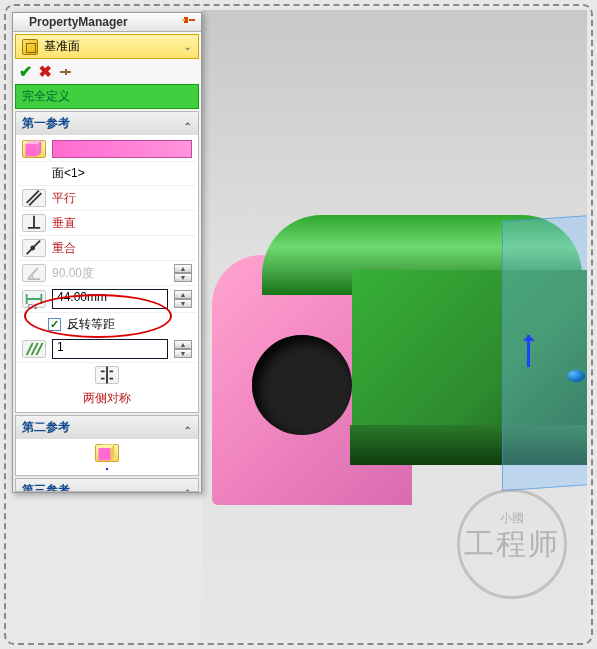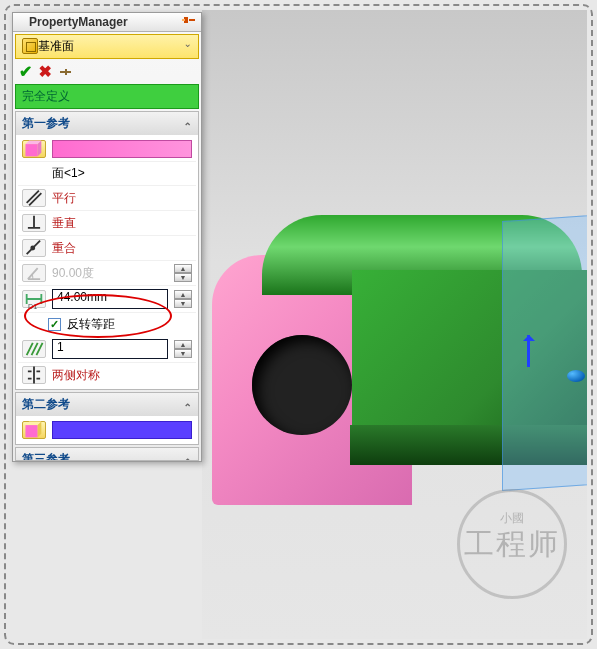--- a/index.html
+++ b/index.html
@@ -33,39 +33,39 @@
 .watermark { position: absolute; right: 20px; bottom: 40px; width: 110px; height: 110px; border: 3px solid rgba(140,140,140,0.4); border-radius: 50%; display: flex; align-items: center; justify-content: center; color: rgba(120,120,120,0.45); font-family: "SimSun", serif; }
 .watermark .wm-main { font-size: 30px; letter-spacing: 2px; text-align: center; }
 .watermark .wm-sub { font-size: 12px; position: absolute; top: 18px; }
 
 
 .panel { position: absolute; left: 12px; top: 12px; width: 190px; background: linear-gradient(to bottom, #f8f8f8, #eaeaea); border: 1px solid #9a9a9a; box-shadow: 2px 2px 6px rgba(0,0,0,0.3); }
 .pm-head { background: linear-gradient(to bottom, #fefefe, #e4e4e4); border-bottom: 1px solid #b0b0b0; padding: 2px 4px; display: flex; align-items: center; }
 .pm-head .t { font-weight: bold; color: #333; margin-left: 12px; }
 .pm-head .pin { margin-left: auto; width: 16px; height: 14px; }
 
-.feature-row { background: linear-gradient(to bottom, #fff2a8, #fde46c); border: 1px solid #cfa800; margin: 2px 2px 0; padding: 3px 6px; display: flex; align-items: flex-start; }
+.feature-row { background: linear-gradient(to bottom, #fff2a8, #fde46c); border: 1px solid #cfa800; margin: 2px 2px 0; padding: 3px 6px; display: flex; align-items: center; gap: 6px; }
 .feature-row .fico { width: 16px; height: 16px; background: linear-gradient(135deg,#ffe070,#e8b000); border: 1px solid #a07800; border-radius: 2px; position: relative; }
 .feature-row .fico::after { content:""; position:absolute; left:3px; top:3px; width:8px; height:8px; border:1px solid #8a6a00; }
 .feature-row .chev { margin-left: auto; color: #666; font-size: 10px; }
 
 .btn-row { padding: 3px 6px; display: flex; gap: 6px; align-items: center; }
 .ok { color: #0a9a0a; font-size: 16px; font-weight: bold; }
 .cancel { color: #cc1a1a; font-size: 16px; font-weight: bold; }
 .pushpin { width: 14px; height: 12px; }
 
 .status { background: #3fcf3f; color: #063; padding: 3px 6px; margin: 0 2px; border: 1px solid #1a9a1a; }
 
 .sect { margin: 2px 2px 0; border: 1px solid #b8b8b8; }
 .sect-head { background: linear-gradient(to bottom, #f2f2f2, #dcdcdc); padding: 3px 6px; display: flex; align-items: flex-end; color: #104a8a; font-weight: bold; }
 .sect-head .chev { margin-left: auto; color: #666; font-size: 10px; }
 .sect-body { background: #fff; padding: 2px; }
 
 .row { display: flex; align-items: center; gap: 6px; padding: 3px 4px; border-bottom: 1px solid #f0f0f0; }
-.row:last-child { border-bottom: none; }
+.row:last-child { border-bottom: none; flex-direction: column; }
 .row .ico { width: 24px; height: 18px; background: #f4f4f4; border: 1px solid #c8c8c8; border-radius: 2px; display: flex; align-items: center; justify-content: center; font-size: 13px; color: #555; flex-shrink: 0; }
 .row .lbl { flex: 1; color: #b91c1c; }
 .row .spin { width: 18px; display: flex; flex-direction: column; }
 .row .spin b { height: 9px; background: linear-gradient(to bottom,#fff,#d4d4d4); border: 1px solid #9a9a9a; font-size: 7px; line-height: 7px; text-align: center; color: #555; }
 
 .face-sel { background: linear-gradient(to right, #ff6bd0, #ff94dd); height: 18px; flex: 1; border: 1px solid #c04aa0; }
 .color-sel { background: #5a3fff; height: 18px; flex: 1; border: 1px solid #3a1fcf; }
 .ico.cube { background: linear-gradient(to bottom,#fff4b0,#f5d560); border-color: #c8a830; }
 .ico.cube svg rect { fill: #ff6bd0; }
 

